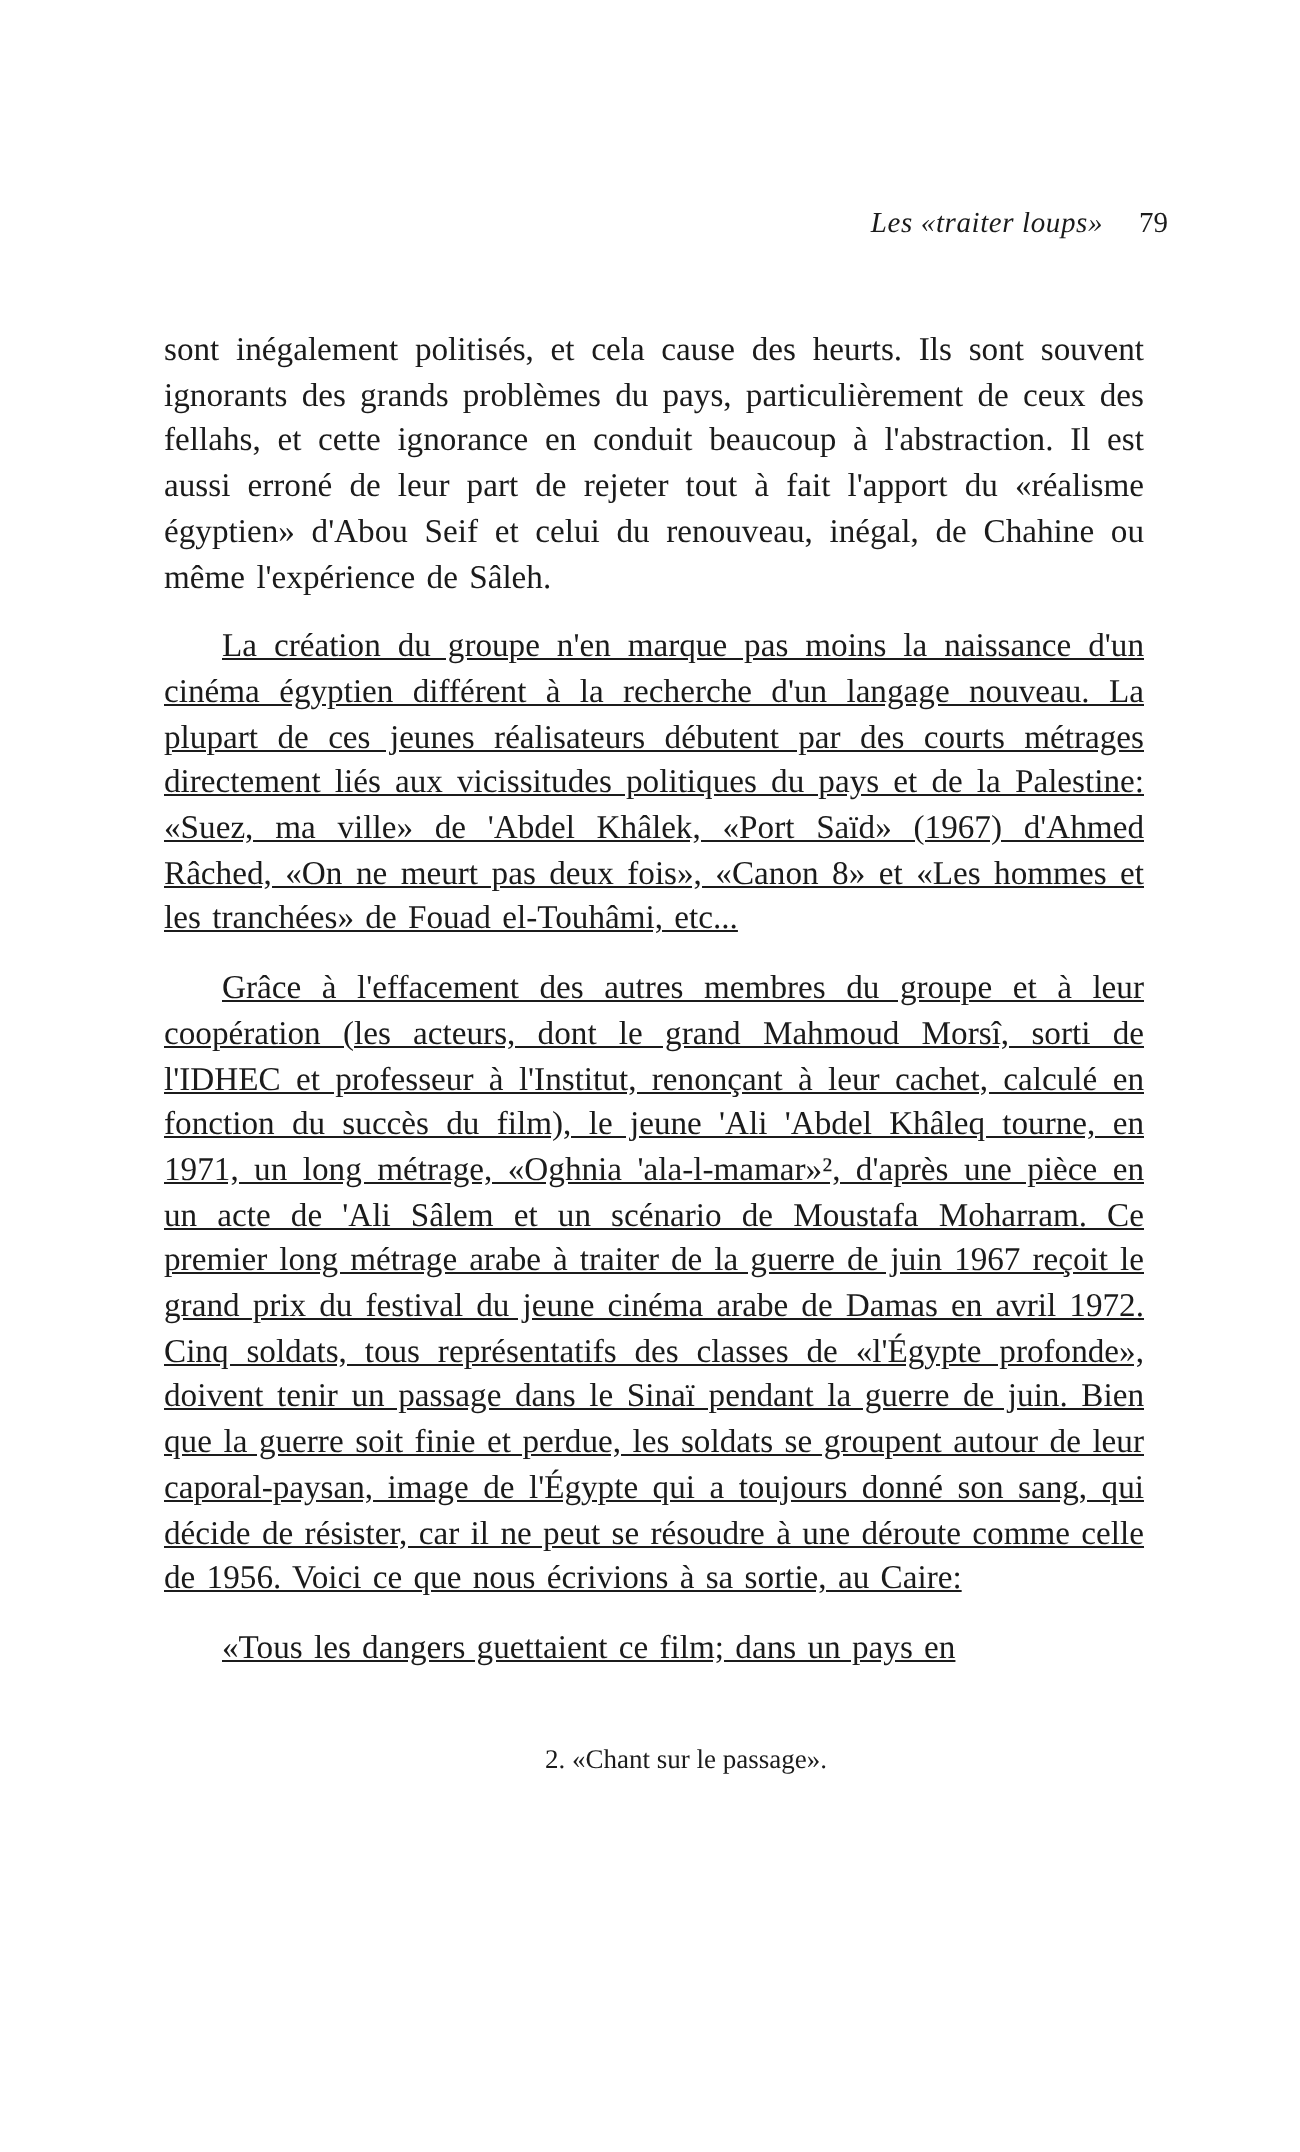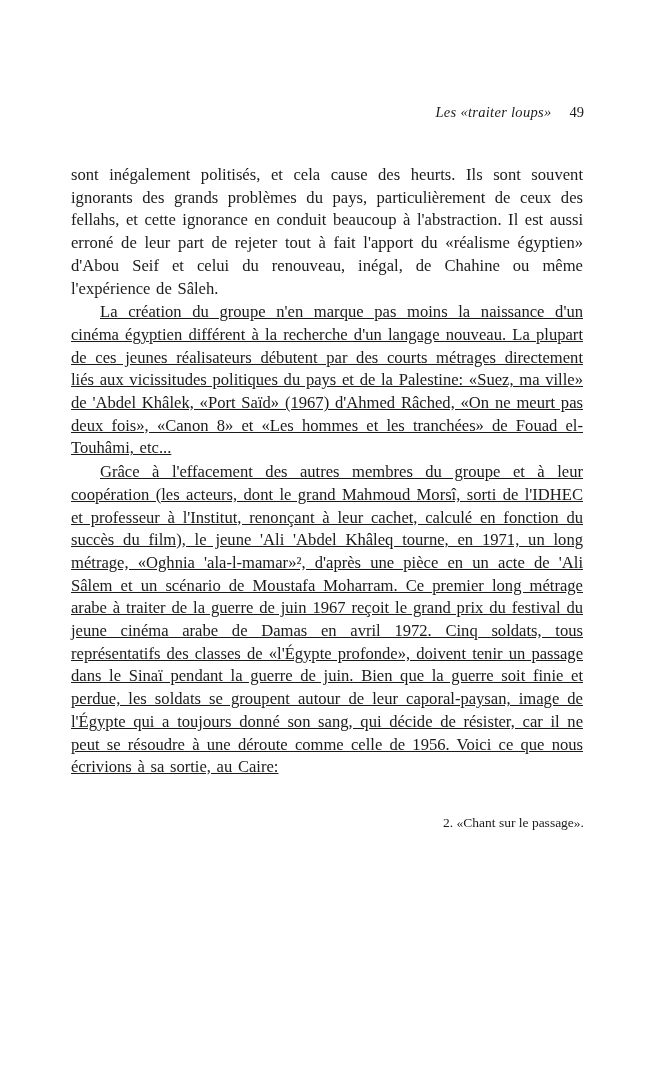--- a/index.html
+++ b/index.html
@@ -30,44 +30,45 @@
     margin-left: 18px;
   }
   .body-text {
     margin-top: 43px;
     font-size: 16.6px;
     line-height: 22.7px;
     text-align: justify;
     word-spacing: 1.5px;
   }
   .body-text p {
-    margin: 1px;
+    margin: 12px;
   }
   .body-text p.indented {
     text-indent: 29px;
     text-decoration: underline;
   }
   .footnote {
     margin-top: 35px;
     padding-left: 32px;
     font-size: 13.5px;
     line-height: 17px;
-    text-align: right;
+    text-align: center;
   }
 </style>
 </head>
 <body>
 
 <div class="page">
 
   <div class="running-head">
-    <span class="running-title">Les «traiter loups»</span><span class="page-number">49</span>
+    <span class="running-title">Les «traiter loups»</span><span class="page-number">79</span>
   </div>
 
   <div class="body-text">
     <p>sont inégalement politisés, et cela cause des heurts. Ils sont souvent ignorants des grands problèmes du pays, particulièrement de ceux des fellahs, et cette ignorance en conduit beaucoup à l'abstraction. Il est aussi erroné de leur part de rejeter tout à fait l'apport du «réalisme égyptien» d'Abou Seif et celui du renouveau, inégal, de Chahine ou même l'expérience de Sâleh.</p>
     <p class="indented">La création du groupe n'en marque pas moins la naissance d'un cinéma égyptien différent à la recherche d'un langage nouveau. La plupart de ces jeunes réalisateurs débutent par des courts métrages directement liés aux vicissitudes politiques du pays et de la Palestine: «Suez, ma ville» de 'Abdel Khâlek, «Port Saïd» (1967) d'Ahmed Râched, «On ne meurt pas deux fois», «Canon 8» et «Les hommes et les tranchées» de Fouad el-Touhâmi, etc...</p>
     <p class="indented">Grâce à l'effacement des autres membres du groupe et à leur coopération (les acteurs, dont le grand Mahmoud Morsî, sorti de l'IDHEC et professeur à l'Institut, renonçant à leur cachet, calculé en fonction du succès du film), le jeune 'Ali 'Abdel Khâleq tourne, en 1971, un long métrage, «Oghnia 'ala-l-mamar»², d'après une pièce en un acte de 'Ali Sâlem et un scénario de Moustafa Moharram. Ce premier long métrage arabe à traiter de la guerre de juin 1967 reçoit le grand prix du festival du jeune cinéma arabe de Damas en avril 1972. Cinq soldats, tous représentatifs des classes de «l'Égypte profonde», doivent tenir un passage dans le Sinaï pendant la guerre de juin. Bien que la guerre soit finie et perdue, les soldats se groupent autour de leur caporal-paysan, image de l'Égypte qui a toujours donné son sang, qui décide de résister, car il ne peut se résoudre à une déroute comme celle de 1956. Voici ce que nous écrivions à sa sortie, au Caire:</p>
+    <p class="indented">«Tous les dangers guettaient ce film; dans un pays en</p>
   </div>
 
   <div class="footnote">2. «Chant sur le passage».</div>
 
 </div>
 
 </body></html>

